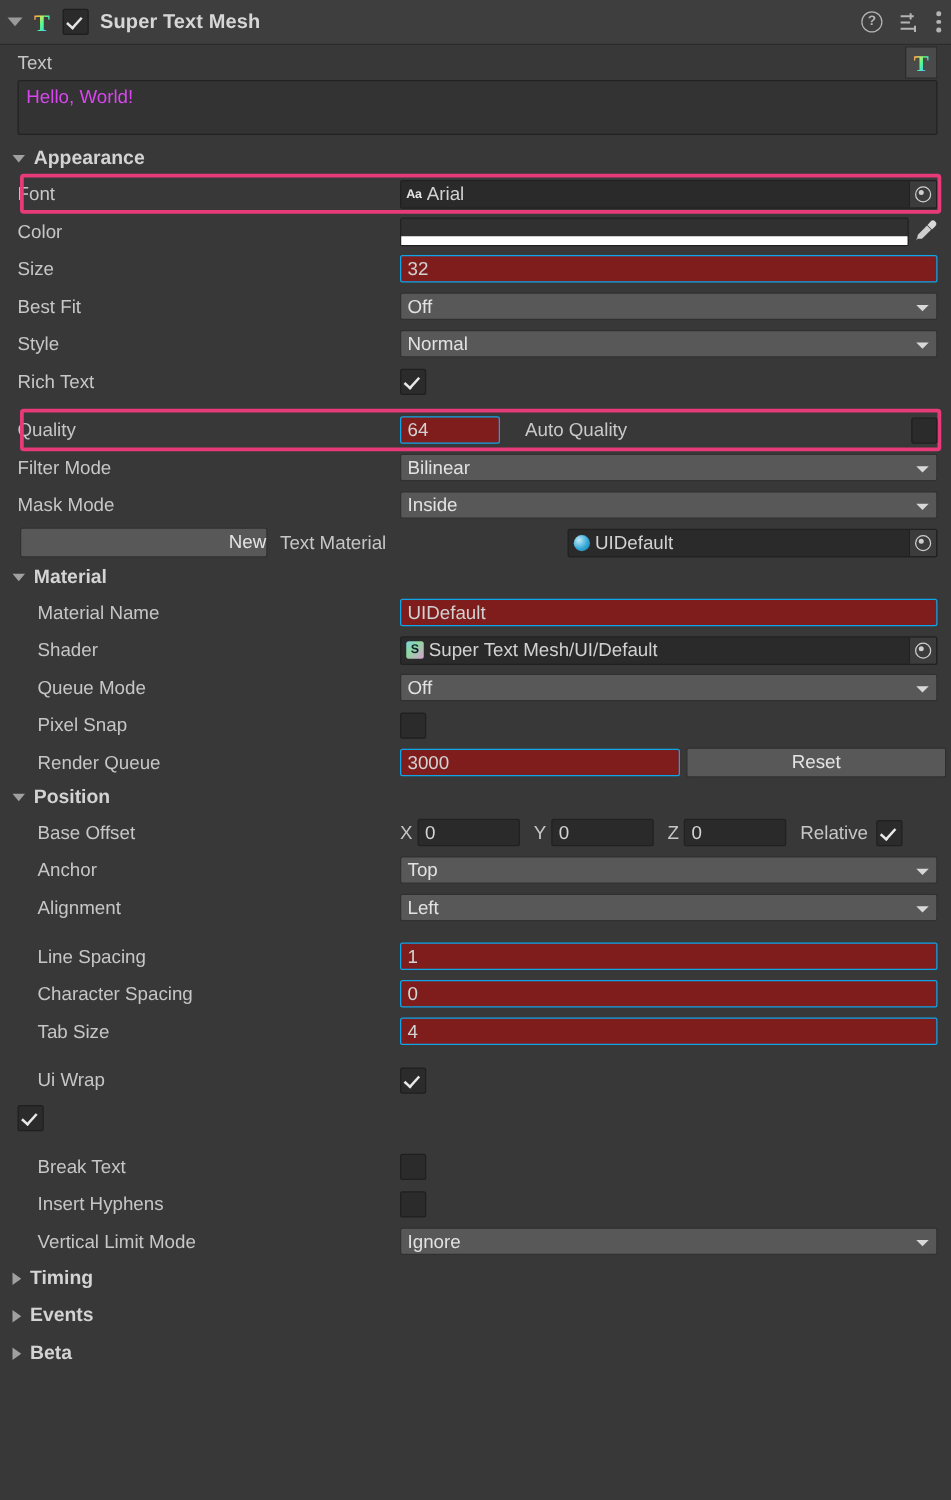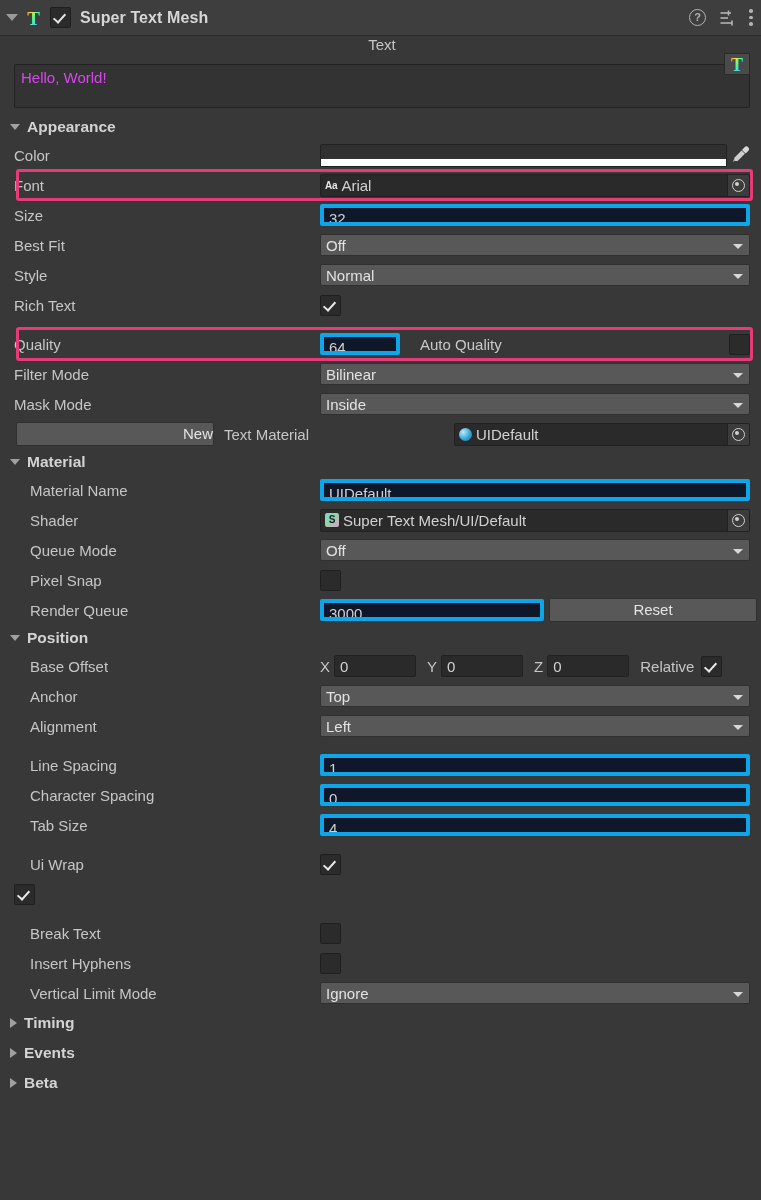--- a/index.html
+++ b/index.html
@@ -115,22 +115,22 @@
 
   .field-area {
     flex: 1 1 auto;
     display: flex;
     align-items: center;
     padding-right: 11px;
   }
 
   
   .input {
-    background: #0f172a;
-    border: 4px solid #0ea5e9;
+    background: #7f1d1d;
+    border: 1px solid #0ea5e9;
     border-radius: 2px;
     height: 22px;
     line-height: 21px;
     color: #d2d2d2;
     font-size: 15px;
     padding: 0 5px;
     box-sizing: border-box;
     flex: 1 1 auto;
     overflow: hidden;
     white-space: nowrap;
@@ -328,21 +328,20 @@
     box-sizing: border-box;
     color: #d946ef;
     font-size: 15px;
     padding: 4px 6px;
   }
   .text-label-row {
     display: flex;
     align-items: center;
     height: 28px;
     padding: 0 11px 0 14px;
-    flex-direction: column;
   }
   .text-label-row .lbl2 { font-size: 15px; color: #c6c6c6; }
   .text-thumb {
     margin-left: auto;
     width: 24px; height: 24px;
     background: #4a4a4a;
     border: 1px solid #2a2a2a;
     display: flex; align-items: center; justify-content: center;
   }
 
@@ -425,44 +424,44 @@
   <div class="textarea-row">
     <div class="textarea">Hello, World!</div>
   </div>
 
   <div class="section" style="margin-top:6px">
     <div class="stri"></div>
     <div class="stitle">Appearance</div>
   </div>
 
   <div class="row">
+    <div class="hl" style="left:16px; right:8px; top:-1px; bottom:-1px;"></div>
+    <div class="lbl">Font</div>
+    <div class="field-area">
+      <div class="objfield">
+        <span class="badge-aa">Aa</span>
+        <span class="ofname">Arial</span>
+        <span class="obj-picker">
+            <span></span>
+          </span>
+      </div>
+    </div>
+  </div>
+
+  <div class="row">
     <div class="lbl">Color</div>
     <div class="field-area">
       <div class="colorfield">
         <span class="swatch"></span>
       </div>
       <svg class="eyedrop" viewBox="0 0 18 20">
         <path d="M12.5 2.2 A2.6 2.6 0 0 1 16.2 5.9 L13.6 8.5 L10 4.9 Z" fill="#d8d8d8"></path>
         <path d="M9.6 5.4 L12.9 8.7 L5.6 16 L2.3 16 L2.3 12.7 Z" fill="#cfcfcf"></path>
         <path d="M2.3 16 L2.3 12.7 L1 17.3 Z" fill="#bdbdbd"></path>
       </svg>
-    </div>
-  </div>
-
-  <div class="row">
-    <div class="hl" style="left:16px; right:8px; top:-1px; bottom:-1px;"></div>
-    <div class="lbl">Font</div>
-    <div class="field-area">
-      <div class="objfield">
-        <span class="badge-aa">Aa</span>
-        <span class="ofname">Arial</span>
-        <span class="obj-picker">
-            <span></span>
-          </span>
-      </div>
     </div>
   </div>
 
   <div class="row">
     <div class="lbl">Size</div>
     <div class="field-area">
       <div class="input">32</div>
     </div>
   </div>
 

